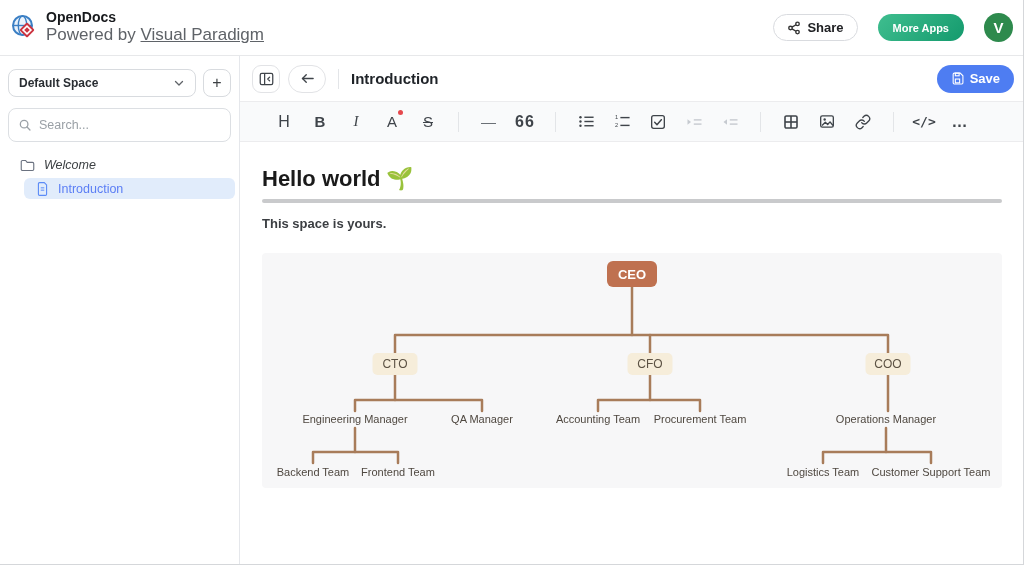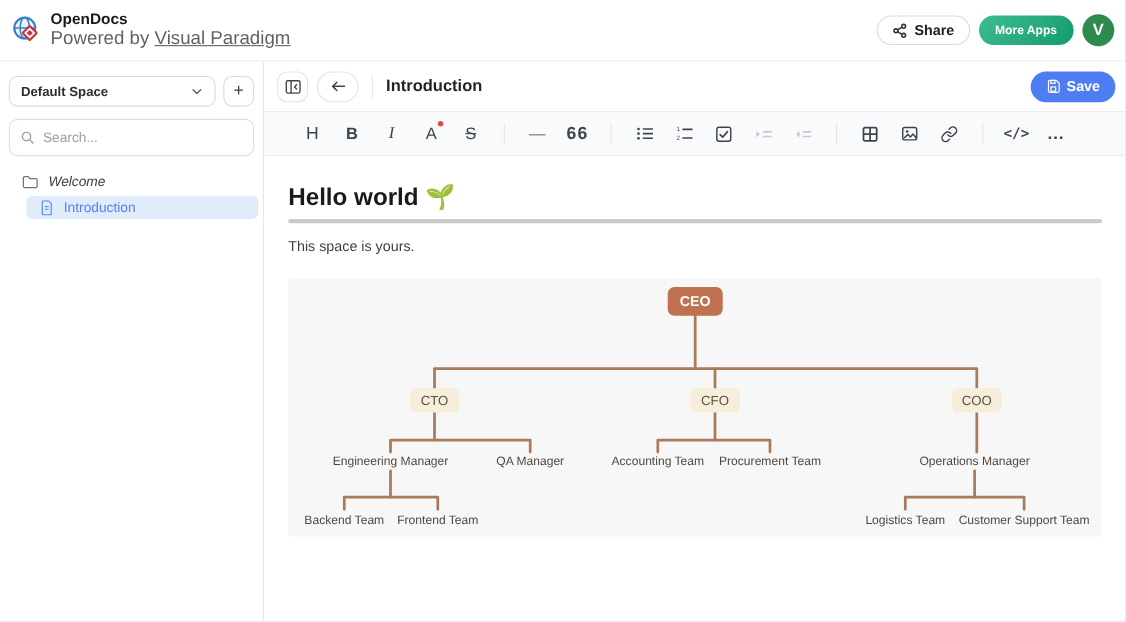--- a/index.html
+++ b/index.html
@@ -8,21 +8,21 @@
   .app { position:relative; width:1024px; height:565px; background:#fff;
          border-right:1px solid #d5d7da; border-bottom:1px solid #d5d7da; overflow:hidden; }
 
   
   .header { height:56px; display:flex; align-items:center; justify-content:space-between;
             padding:0 10px 0 10px; border-bottom:1px solid #e7e8ea; background:#fff; }
   .brand { display:flex; align-items:center; gap:8px; }
   .brand-text { line-height:1.1; }
   .app-name { font-size:14px; font-weight:bold; color:#17191c; }
   .powered { font-size:17px; color:#5f6368; }
-  .header-right { display:flex; align-items:center; gap:8px; }
+  .header-right { display:flex; align-items:center; gap:20px; }
   .btn-share { display:flex; align-items:center; gap:6px; background:#fff; border:1px solid #d9dbdf;
                border-radius:16px; height:27px; padding:0 13px; font-size:13px; font-weight:bold;
                color:#202124; cursor:pointer; }
   .btn-moreapps { background:linear-gradient(135deg,#3fbe8f,#149a6d); color:#fff; border:none;
                   border-radius:16px; height:27px; padding:0 15px; font-size:11px; font-weight:bold; cursor:pointer; }
   .avatar { width:29px; height:29px; border-radius:50%; background:#2e8a4d; color:#fff;
             display:flex; align-items:center; justify-content:center; font-size:15px; font-weight:bold; cursor:pointer; }
 
   
   .body-row { display:flex; height:524px; }
@@ -73,21 +73,21 @@
   .g-s { font-size:15px; text-decoration:line-through; }
   .g-hr { font-size:15px; color:#6b7076; letter-spacing:1px; }
   .g-quote { font-size:16px; font-weight:bold; letter-spacing:1px; }
   .g-code { font-size:13px; font-weight:bold; font-family:"DejaVu Sans Mono", monospace; }
   .g-more { font-size:16px; font-weight:bold; letter-spacing:1px; }
 
   
   .content { flex:1; background:#fff; padding:0 22px; position:relative; }
   .doc-heading { margin-top:24px; font-size:22px; font-weight:bold; color:#1a1a1a; }
   .doc-hr { margin-top:7px; height:4px; width:740px; background:#c9cacc; border-radius:2px; }
-  .doc-para { margin-top:13px; font-size:13px; color:#3b3e42; }
+  .doc-para { margin-top:13px; font-size:13px; color:#3b3e42;font-weight:bold; }
   .chart-panel { margin-top:22px; width:740px; height:235px; background:#f7f7f8; border-radius:4px; }
   .chart-panel svg { display:block; }
   .org-line { stroke:#a87c5a; stroke-width:2.5; fill:none; stroke-linecap:round; stroke-linejoin:round; }
   .org-label { font-family:"Liberation Sans", sans-serif; font-size:11px; fill:#4f4840; }
   .org-node-text { font-family:"Liberation Sans", sans-serif; font-size:12px; fill:#5c5244; }
   .org-root-text { font-family:"Liberation Sans", sans-serif; font-size:13px; font-weight:bold; fill:#ffffff; }
 
   
   .mode-tabs { position:absolute; bottom:0; right:12px; display:flex; }
   .mode-tab { height:25px; padding:0 16px; display:flex; align-items:center; font-size:12px; font-weight:bold;

